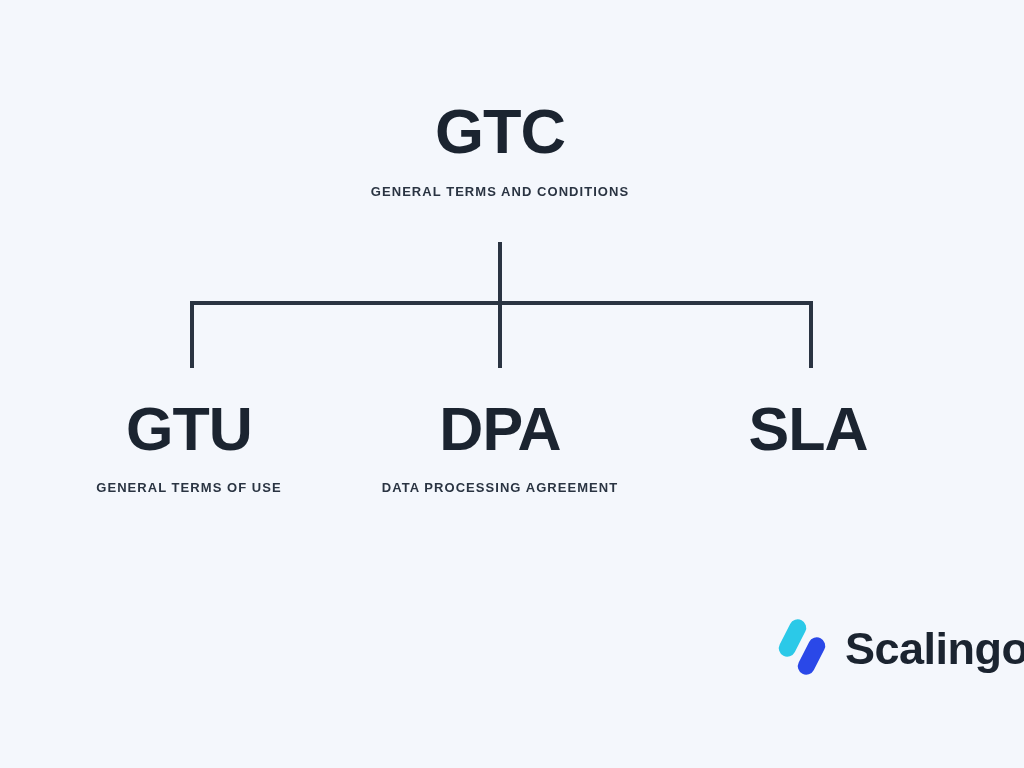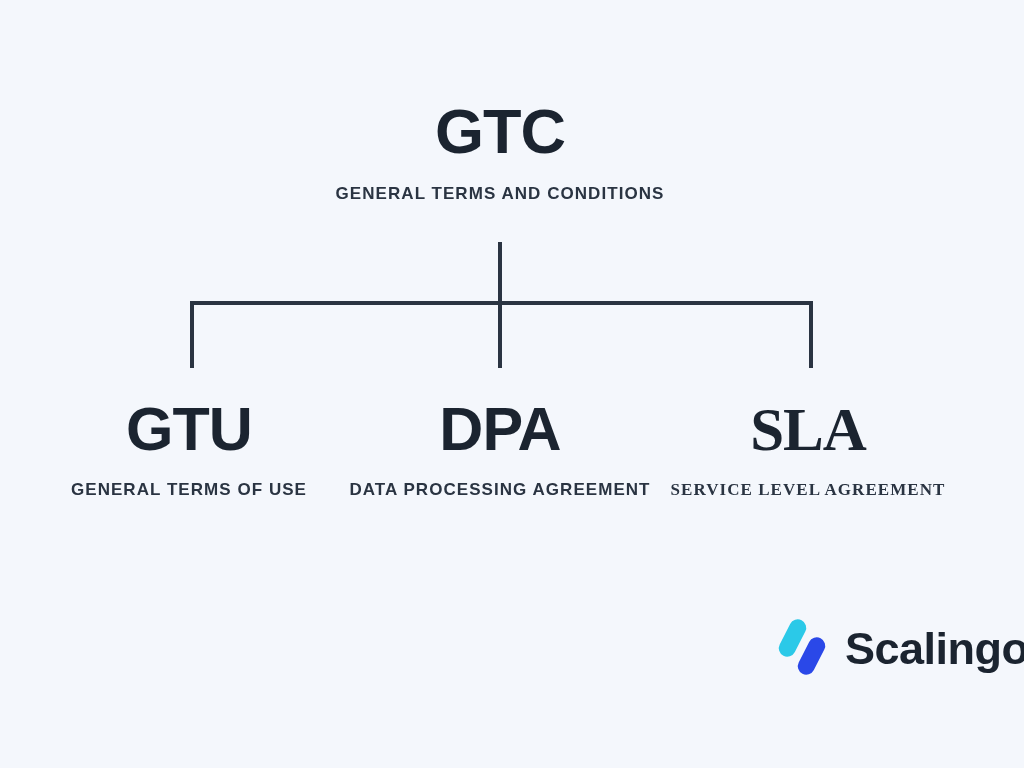--- a/index.html
+++ b/index.html
@@ -31,21 +31,21 @@
     line-height: 1;
     letter-spacing: -1px;
     white-space: nowrap;
   }
   .node-label {
     color: #2A3442;
     font-weight: bold;
     text-transform: uppercase;
     white-space: nowrap;
     letter-spacing: 1.05px;
-    font-size: 17px;
+    font-size: 13px;
     line-height: 1;
   }
 
   
   #root-node {
     left: 250px;
     top: 100px;
     width: 500px;
   }
   #root-node .node-code {
@@ -61,21 +61,21 @@
     width: 330px;
   }
   .child-node .node-code {
     font-size: 61px;
   }
   .child-node .node-label {
     margin-top: 21px;
   }
   #child-node-0 { left: 24px; }
   #child-node-1 { left: 335px; }
-  #child-node-2 { left: 643px; font-family: Liberation Serif, serif; }
+  #child-node-2 { left: 643px; }
 
   
   .line {
     position: absolute;
     background: #2A3442;
   }
   .line-v { width: 4px; }
   .line-h { height: 4px; }
 
   
@@ -164,21 +164,20 @@
     <div class="node-label">DATA PROCESSING AGREEMENT</div>
   </div>
 
   <div class="node child-node" id="child-node-0">
     <div class="node-code">GTU</div>
     <div class="node-label">GENERAL TERMS OF USE</div>
   </div>
 
   <div class="node child-node" id="child-node-2">
     <div class="node-code">SLA</div>
-    <div class="node-label">SERVICE LEVEL AGREEMENT</div>
   </div>
 
   <div id="brand-logo">
     <div class="logo-mark">
       <div class="logo-bar logo-bar-cyan"></div>
       <div class="logo-bar logo-bar-blue"></div>
     </div>
     <div class="logo-wordmark">Scalingo</div>
   </div>
 

